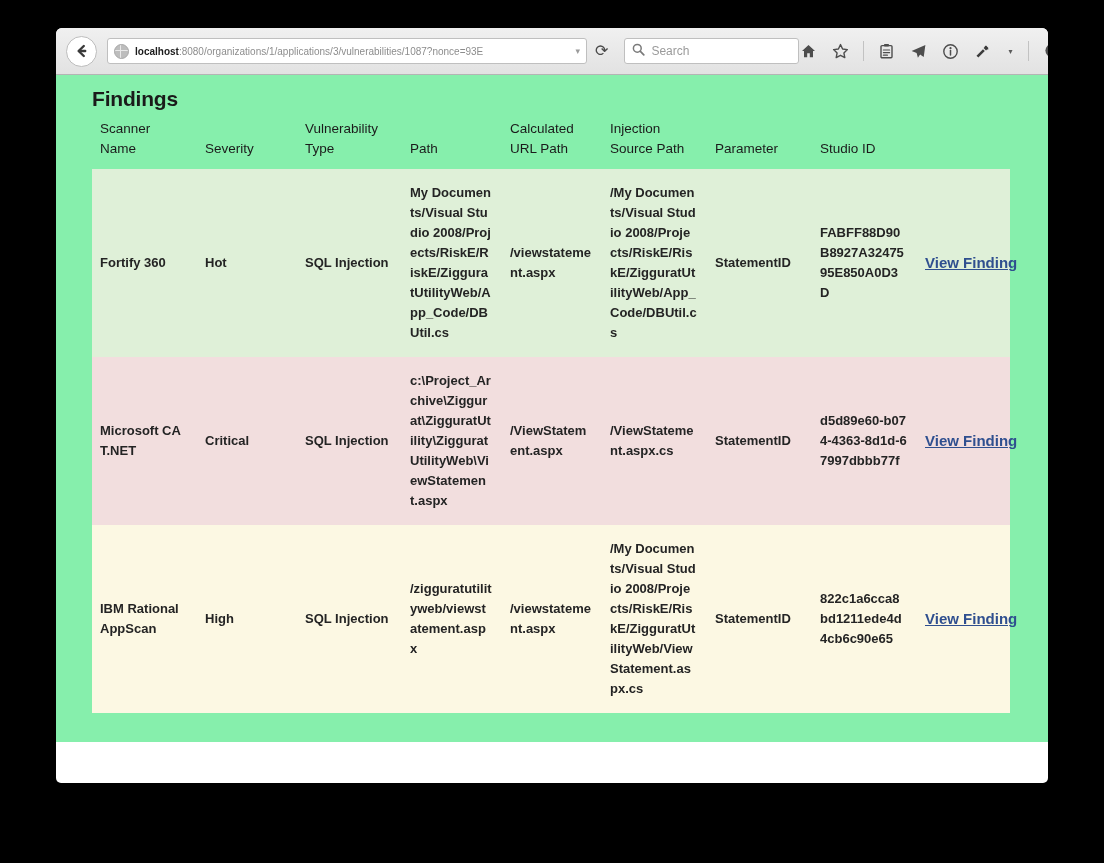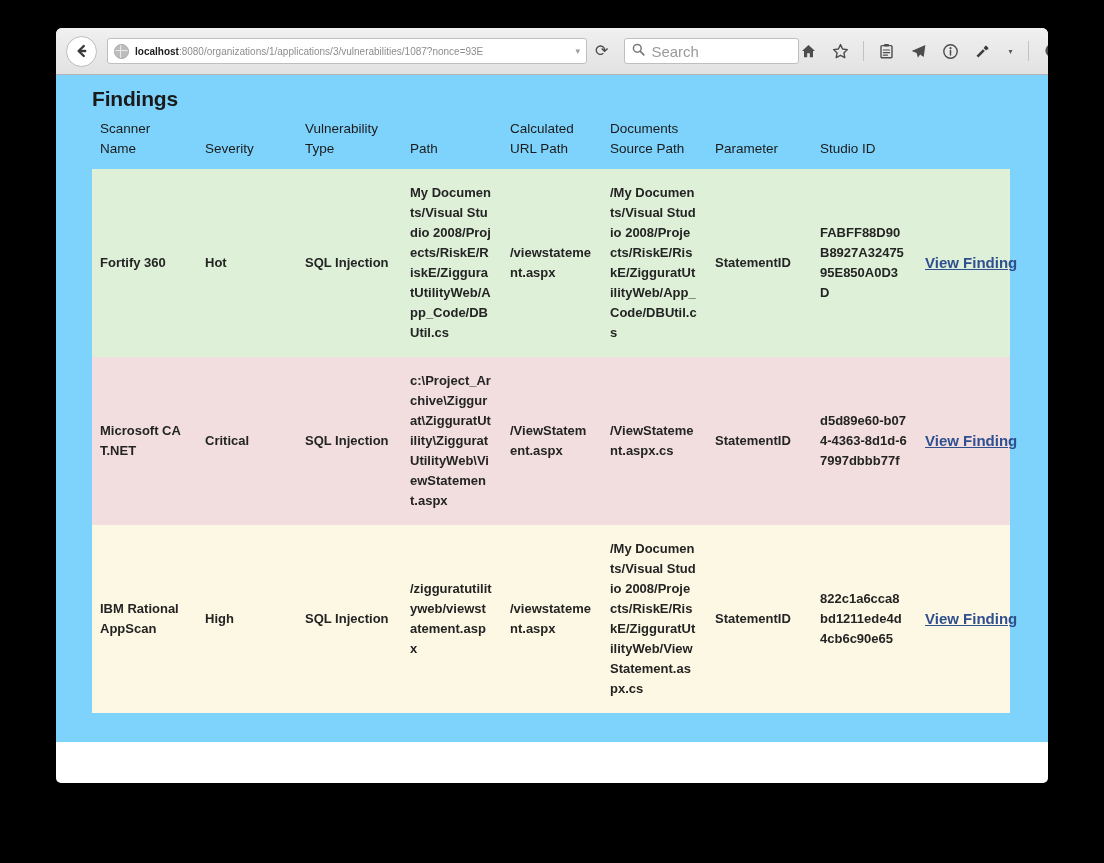--- a/index.html
+++ b/index.html
@@ -212,21 +212,21 @@
     border: 1px solid #bfbfbf;
     border-radius: 3px;
     display: flex;
     align-items: center;
     padding: 0 7px;
     box-sizing: border-box;
     cursor: text;
   }
   .search-ico { flex: 0 0 auto; margin-right: 6px; }
   .search-ph {
-    font-size: 15px;
+    font-size: 12px;
     color: #9a9a9a;
   }
 
   .toolicons {
     flex: 1 1 auto;
     display: flex;
     align-items: center;
     justify-content: flex-end;
     gap: 13px;
     padding-right: 2px;
@@ -244,21 +244,21 @@
     width: 1px;
     height: 20px;
     background: #c2c2c2;
     flex: 0 0 auto;
   }
   .tico-caret { font-size: 8px; color: #5a5a5a; width: 10px; }
 
   
   .content {
     position: relative;
-    background: #7dd3fc;
+    background: #86efac;
     height: 667px;
     overflow: hidden;
     padding-left: 39px;
   }
   .page-title {
     position: absolute;
     left: 36px;
     top: 12px;
     font-size: 21px;
     font-weight: bold;
@@ -412,21 +412,21 @@
           <col class="col-native">
           <col class="col-action">
       </colgroup>
       <thead>
         <tr>
           <th>Scanner Name</th>
           <th>Severity</th>
           <th>Vulnerability Type</th>
           <th>Path</th>
           <th>Calculated URL Path</th>
-          <th>Documents Source Path</th>
+          <th>Injection Source Path</th>
           <th>Parameter</th>
           <th>Studio ID</th>
           <th></th>
         </tr>
       </thead>
       <tbody>
           <tr class="sev-hot">
             <td>Fortify 360</td>
             <td>Hot</td>
             <td>SQL Injection</td>

